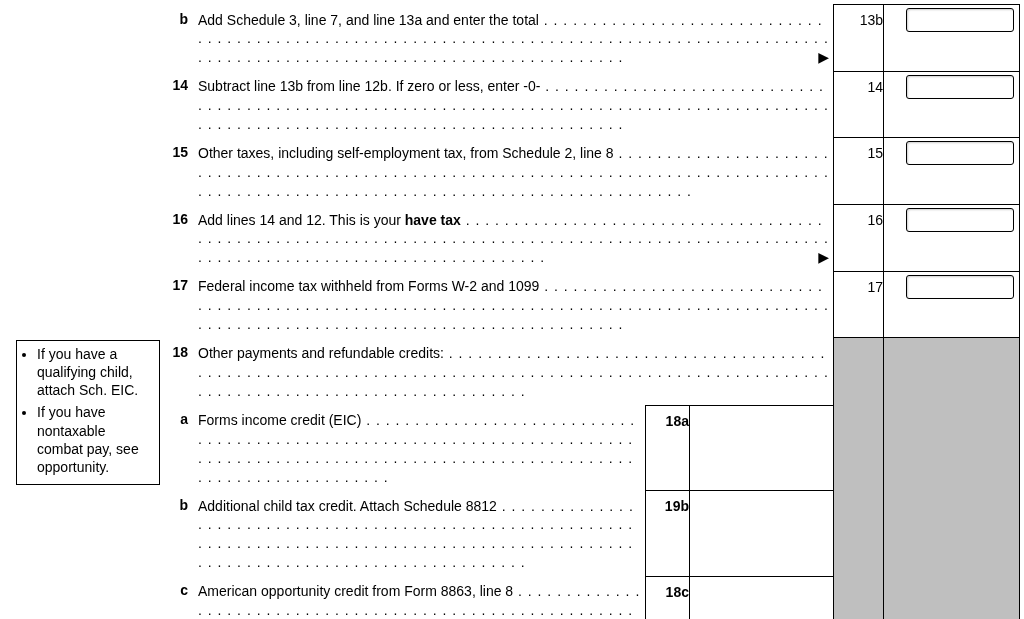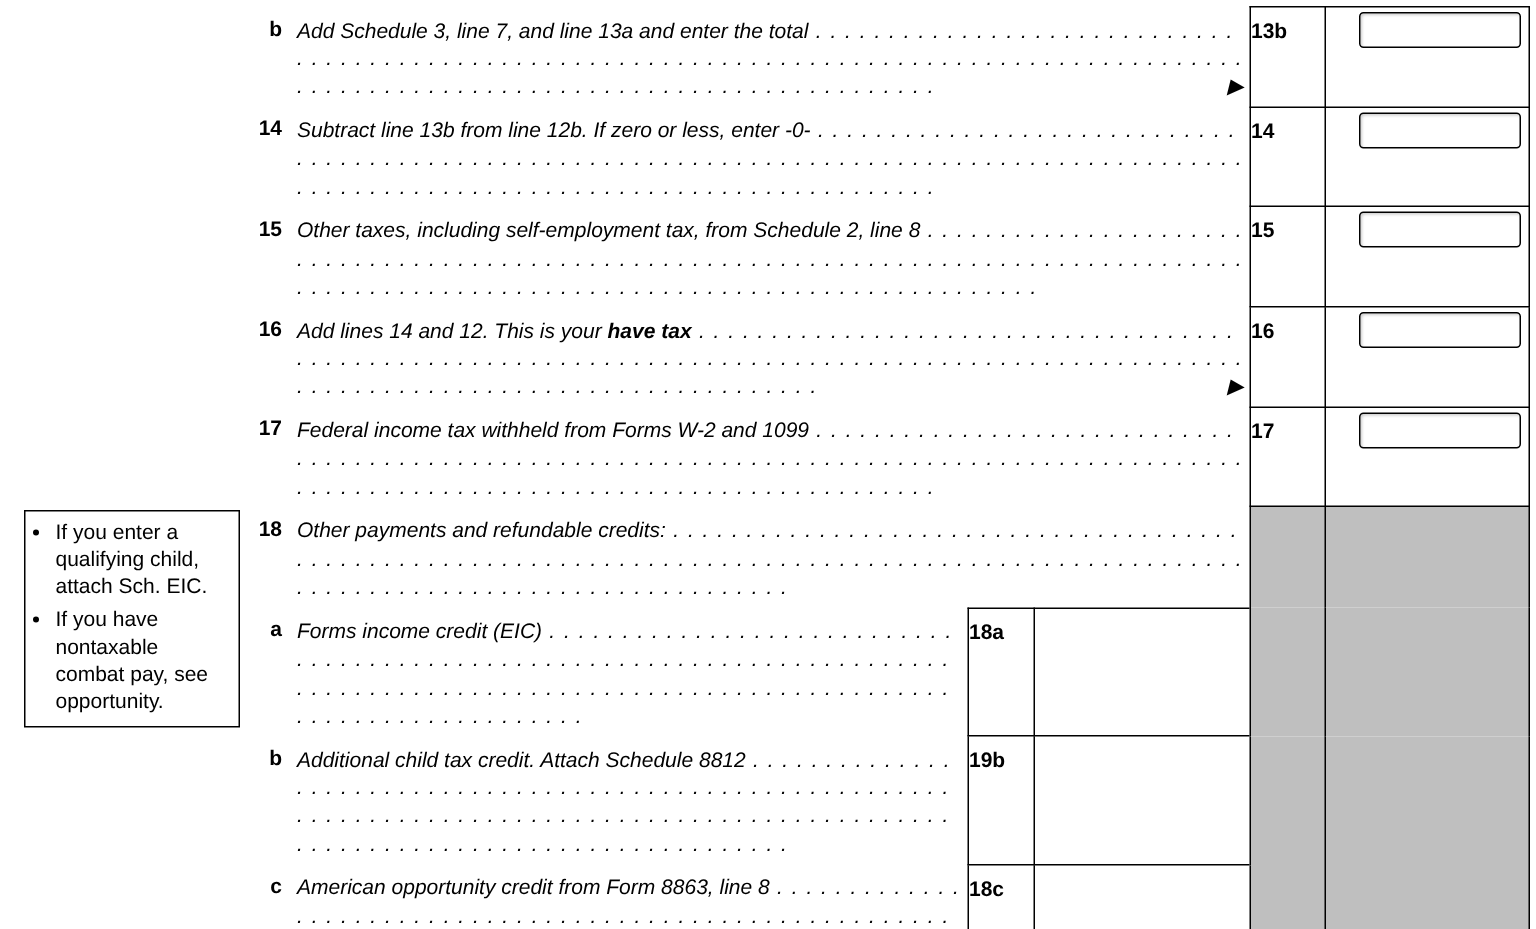--- a/index.html
+++ b/index.html
@@ -9,27 +9,27 @@
   td { padding:0; vertical-align:top; }
   .section-col { width:160px; }
   .num-col { width:30px; }
   .label-col { }
   .sub-num-col { width:44px; }
   .sub-amt-col { width:144px; }
   .main-num-col { width:50px; }
   .main-amt-col { width:136px; }
 
   .lnum { font-weight:bold; text-align:right; padding:6px 6px 0 0; }
-  .instr { padding:6px 4px 4px 4px; line-height:1.35; position:relative; overflow:hidden; white-space:normal;font-style:italic; }
+  .instr { padding:6px 4px 4px 4px; line-height:1.35; position:relative; overflow:hidden; white-space:normal; }
   .instr .txt::after { content:" . . . . . . . . . . . . . . . . . . . . . . . . . . . . . . . . . . . . . . . . . . . . . . . . . . . . . . . . . . . . . . . . . . . . . . . . . . . . . . . . . . . . . . . . . . . . . . . . . . . . . . . . . . . . . . . . . . . . . . . . . . . . . . . . . . . . . . . . . ."; letter-spacing:1px; }
   .instr .arr { position:absolute; right:4px; bottom:4px; background:#fff; padding-left:4px; }
-  .subbox { border:1px solid #000; border-top:none; text-align:left; font-weight:bold; padding:7px 0; }
+  .subbox { border:1px solid #000; border-top:none; text-align:right; font-weight:bold; padding:7px 0; }
   .subbox.first { border-top:1px solid #000; }
   .subamt { border-left:1px solid #000; border-right:1px solid #000; }
-  .mainnum { border:1px solid #000; text-align:left; font-weight:bold; padding:7px 0; }
+  .mainnum { border:1px solid #000; text-align:right; font-weight:normal; padding:7px 0; }
   .mainamt { border-top:1px solid #000; border-right:1px solid #000; border-bottom:1px solid #000; padding:3px 5px; text-align:right; }
   .shade { background:#bfbfbf; }
   .amt-input { display:inline-block; border:1px solid #000; border-radius:3px; background:#fff; height:24px; width:108px; box-shadow: inset 1px 1px 2px rgba(0,0,0,.2); text-align:right; padding:3px 6px 0 0; font-size:14px; }
   .bullets { border:1px solid #000; margin:2px 4px 2px 12px; padding:4px 6px 4px 4px; font-size:14px; line-height:1.3; }
   .bullets ul { margin:0; padding-left:16px; }
   .bullets li { margin-bottom:4px; }
 </style>
 </head>
 <body>
 <div class="page">
@@ -83,21 +83,21 @@
   <td class="lnum">17</td>
   <td class="instr" colspan="3"><span class="txt">Federal income tax withheld from Forms W-2 and 1099</span></td>
   <td class="mainnum">17</td>
   <td class="mainamt"><span class="amt-input"></span></td>
 </tr>
 
 <tr>
   <td rowspan="5" style="vertical-align:top;">
     <div class="bullets">
       <ul>
-        <li>If you enter a qualifying child, attach Sch. EIC.</li>
+        <li>If you have a qualifying child, attach Sch. EIC.</li>
         <li>If you have nontaxable combat pay, see opportunity.</li>
       </ul>
     </div>
   </td>
   <td class="lnum">18</td>
   <td class="instr" colspan="3"><span class="txt">Other payments and refundable credits:</span></td>
   <td class="mainnum shade" style="border-bottom:none;"></td>
   <td class="mainamt shade" style="border-bottom:none;"></td>
 </tr>
 

